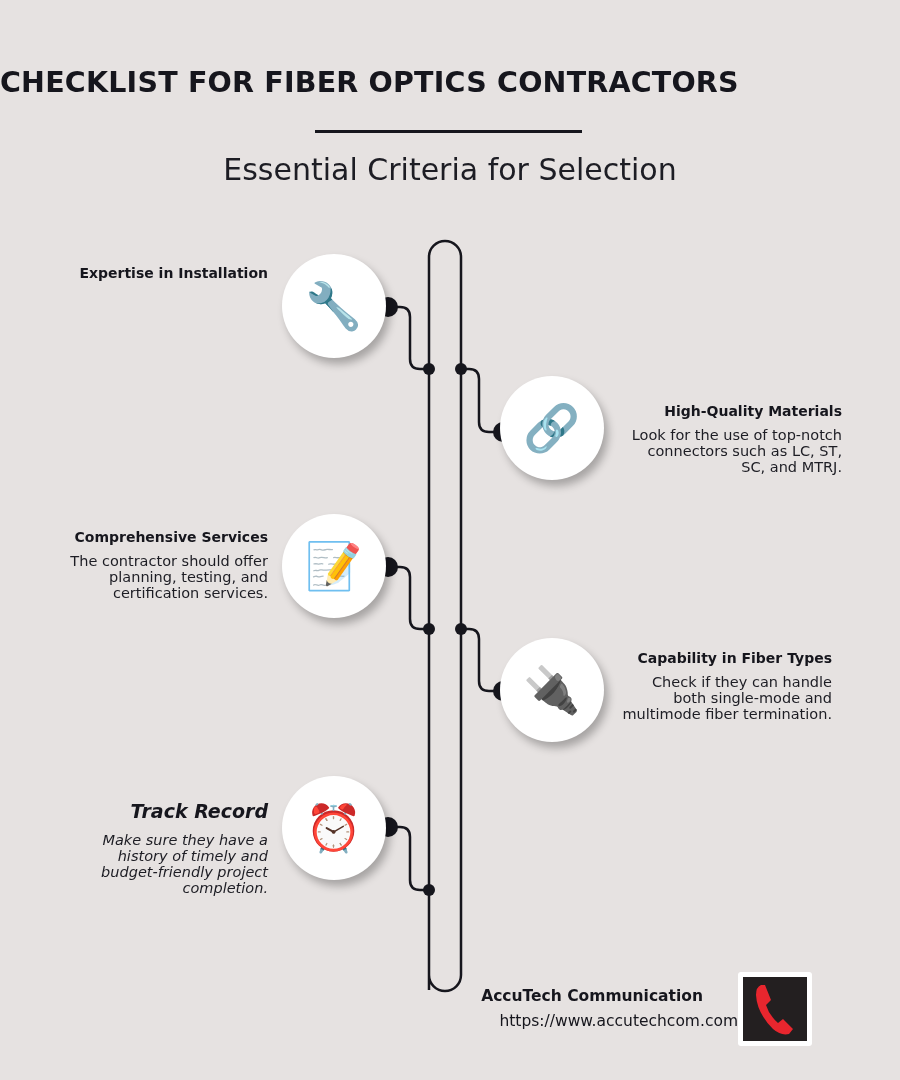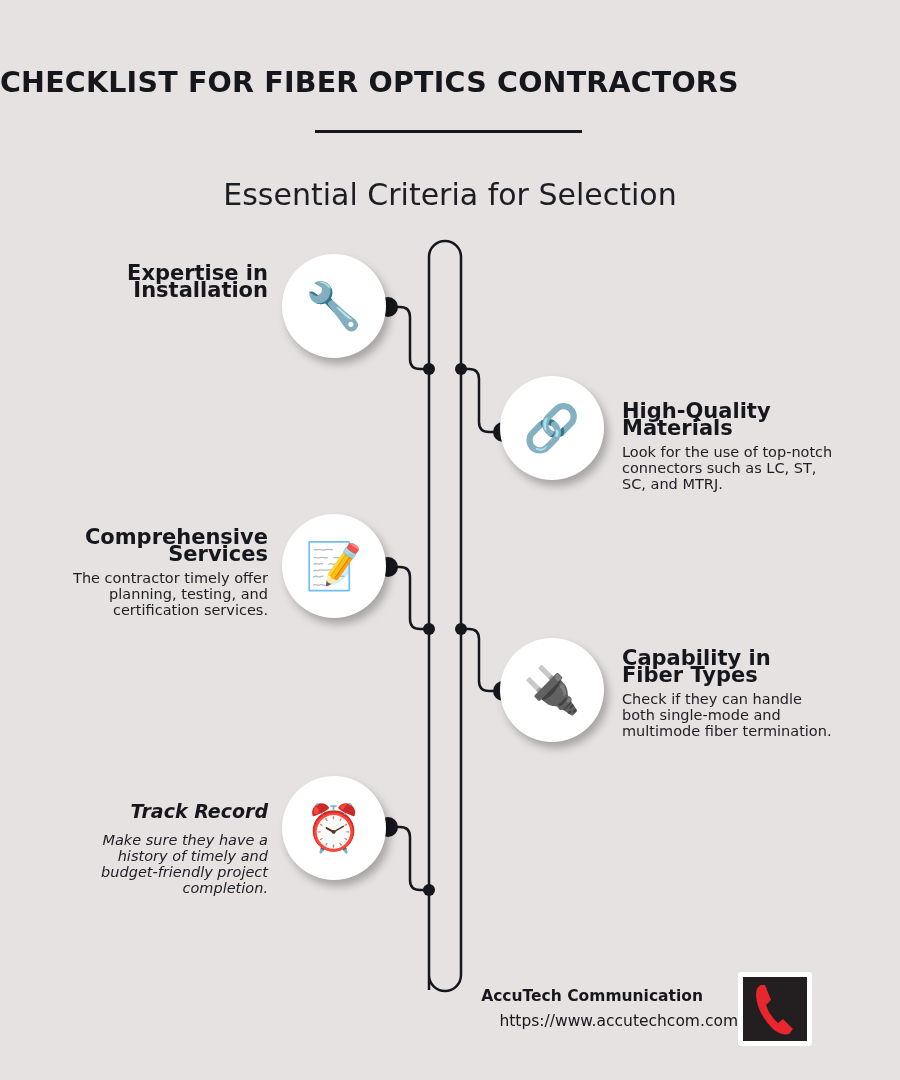--- a/index.html
+++ b/index.html
@@ -2,28 +2,28 @@
 <html><head>
 <meta charset="utf-8">
 <style>
   html, body { margin:0; padding:0; }
   body { width:900px; height:1080px; background:#e6e2e1; position:relative; overflow:hidden;
          font-family:"DejaVu Sans", sans-serif; color:#16161d; }
   .title { position:absolute; left:0; top:66px; width:900px; 
            font-weight:bold; font-size:28.5px; letter-spacing:0.2px; color:#16161d; }
   .rule { position:absolute; left:315px; top:130px; width:267px; height:3px; background:#16161d; }
   .subtitle { position:absolute; left:0; top:152px; width:900px; text-align:center;
-              font-size:30px; color:#1d1d24; font-weight:normal;margin-top:25px; }
+              font-size:30px; color:#1d1d24; font-weight:normal; }
   svg.lines { position:absolute; left:0; top:0; }
   .circle { position:absolute; width:104px; height:104px; border-radius:50%; background:#fff;
             box-shadow:4px 6px 8px rgba(0,0,0,0.28); display:flex; align-items:center; justify-content:center;
             font-size:46px; }
   .item-left { position:absolute; right:632px; text-align:right; width:230px; }
-  .item-right { position:absolute; left:622px; text-align:left; width:220px; }
-  .h { font-weight:bold; font-size:21px; line-height:17px; color:#16161d; margin-bottom:7px; }
+  .item-right { position:absolute; left:622px; text-align:right; width:220px; }
+  .h { font-weight:bold; font-size:14px; line-height:17px; color:#16161d; margin-bottom:7px; }
   .p { font-size:14.5px; line-height:16px; color:#1d1d24; }
   .company { position:absolute; right:197px; top:987px; font-weight:bold; font-size:15.5px; color:#16161d; }
   .url { position:absolute; right:162px; top:1012px; font-size:15.5px; color:#16161d; }
   .phone { position:absolute; left:738px; top:972px; width:74px; height:74px; background:#fff; border-radius:3px; }
   .phone-inner { position:absolute; left:5px; top:5px; width:64px; height:64px; background:#231f20;
                  display:flex; align-items:center; justify-content:center; }
 </style>
 </head>
 <body>
 
@@ -70,21 +70,21 @@
 <div class="circle" style="left:500px; top:376px;">
     <span>🔗</span>
   </div>
 <div class="item-right" style="top:403px;">
   <div class="h">High-Quality Materials</div>
   <div class="p">Look for the use of top-notch connectors such as LC, ST, SC, and MTRJ.</div>
 </div>
 
 <div class="item-left" style="top:529px; width:240px;">
   <div class="h">Comprehensive Services</div>
-  <div class="p">The contractor timely offer planning, testing, and certification services.</div>
+  <div class="p">The contractor should offer planning, testing, and certification services.</div>
 </div>
 <div class="circle" style="left:282px; top:514px;">
     <span>📝</span>
   </div>
 
 <div class="circle" style="left:500px; top:638px;">
     <span>🔌</span>
   </div>
 <div class="item-right" style="top:650px; width:210px;">
   <div class="h">Capability in Fiber Types</div>

